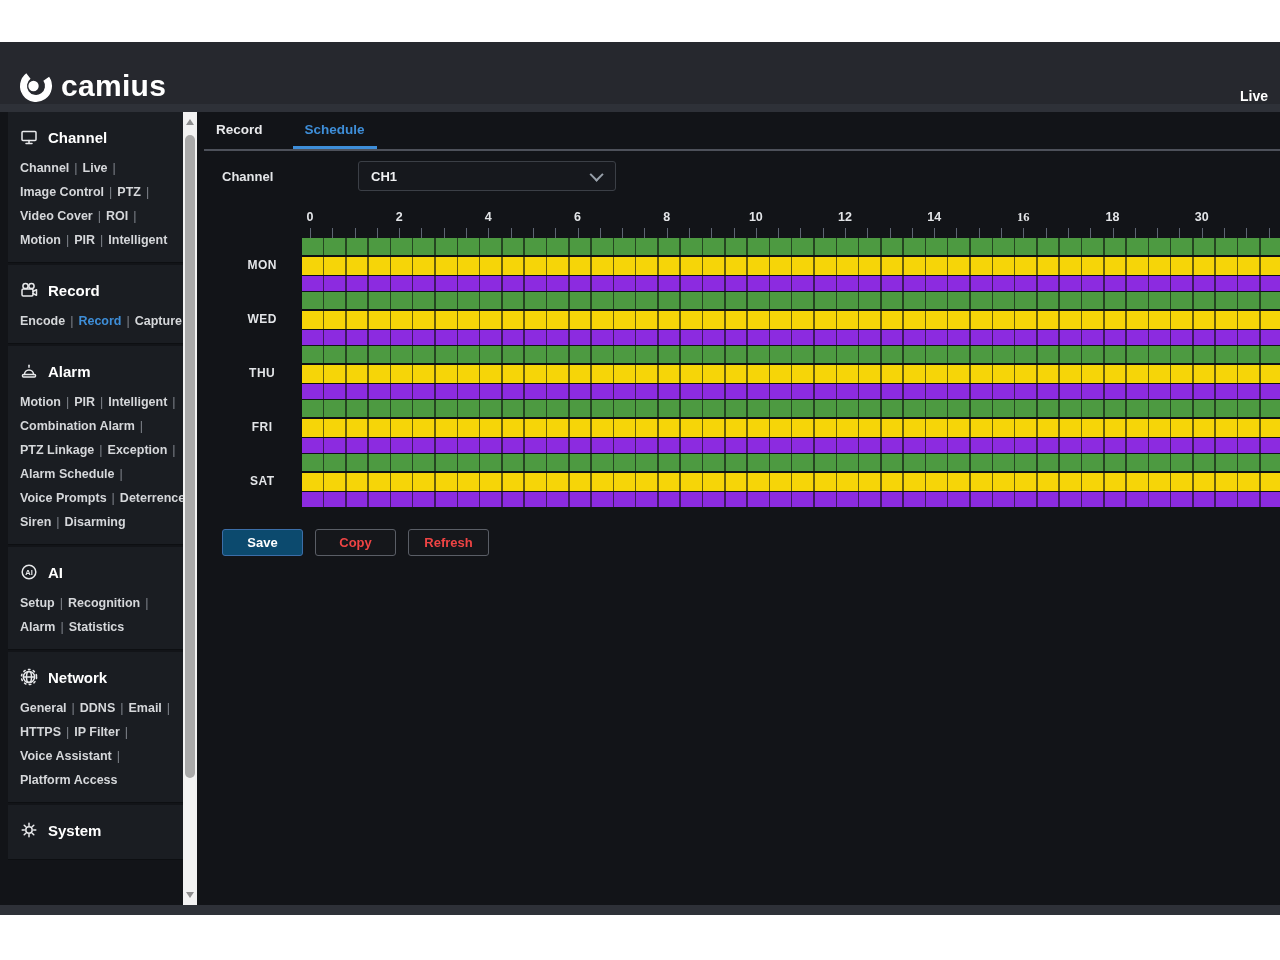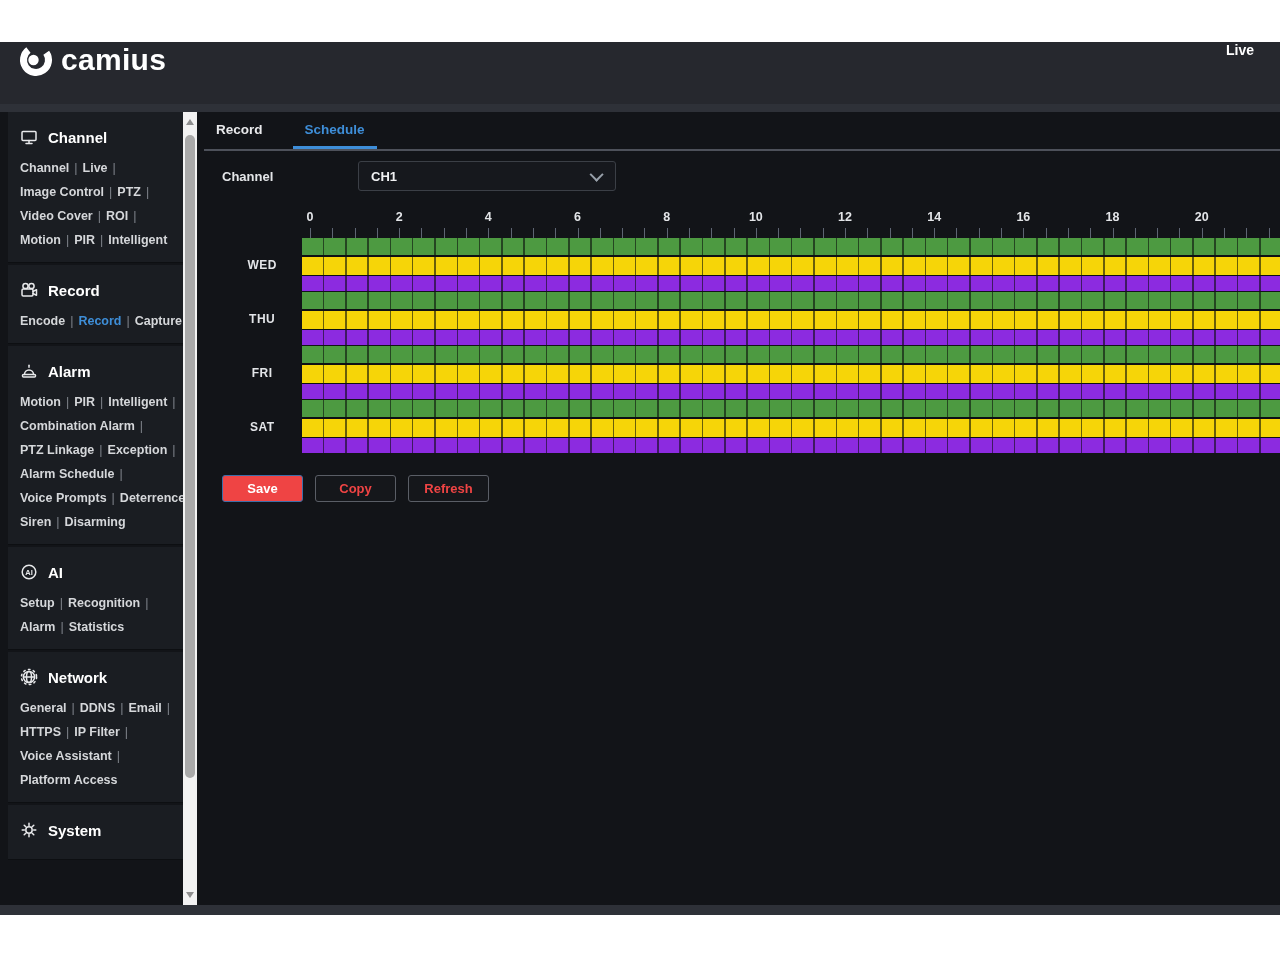--- a/index.html
+++ b/index.html
@@ -1,20 +1,20 @@
 <!DOCTYPE html>
 <html><head>
 <meta charset="utf-8">
 <style>
   html,body{margin:0;padding:0}
   body{width:1280px;height:960px;background:#ffffff;font-family:"Liberation Sans",sans-serif;overflow:hidden;position:relative}
   .app{position:absolute;top:42px;left:0;width:1280px;height:873px;background:#121418;overflow:hidden}
 
   
-  .topbar{height:62px;background:#26282e;display:flex;align-items:flex-start;padding:0 26px 0 18px;box-sizing:border-box}
+  .topbar{height:62px;background:#26282e;display:flex;align-items:flex-end;padding:0 12px 0 18px;box-sizing:border-box}
   .logo{display:flex;align-items:center;gap:7px}
   .logo-text{color:#ffffff;font-size:30px;font-weight:bold;letter-spacing:.3px;line-height:1}
   .live{margin-left:auto;color:#ffffff;font-weight:bold;font-size:14px;cursor:pointer}
   .strip{height:8px;background:#2e3138}
   .bottom-strip{height:10px;background:#2e3138}
 
   .body{display:flex;height:793px}
 
   
   .sidebar{width:183px;box-sizing:border-box;padding-left:8px;overflow:hidden;background:#121418}
@@ -54,21 +54,21 @@
   .day-label{width:88px;display:flex;align-items:center;justify-content:center;color:#e3e5e8;font-size:12px;font-weight:600;letter-spacing:.5px}
   .bands{width:1070px;display:flex;flex-direction:column;background:#0e1014}
   .band{background-image:repeating-linear-gradient(90deg,transparent 0 20.8px,rgba(10,14,12,.6) 20.8px 22.292px);cursor:crosshair}
   .band.b0{height:17px}
   .band.b1{height:18px;margin-top:1.5px}
   .band.b2{height:15px;margin-top:1.5px}
 
   
   .btn-row{display:flex;gap:12px;margin:22px 0 0 18px}
   .btn{height:27px;min-width:81px;padding:0 14px;border-radius:3px;font-size:13px;font-weight:600;display:flex;align-items:center;justify-content:center;box-sizing:border-box;cursor:pointer}
-  .btn-primary{background:#ef4444;border:1px solid #3c6ea8;color:#ffffff}
+  .btn-primary{background:#0c4a6e;border:1px solid #3c6ea8;color:#ffffff}
   .btn-ghost{background:#15171b;border:1px solid #5a5e66;color:#ef4444}
 </style>
 </head>
 <body>
 
 <div class="app">
 
   <div class="topbar">
     <div class="logo">
       <span style="display:flex">
@@ -201,26 +201,34 @@
       <div class="grid-area">
         <div class="hours-row">
             <span class="hour-label" style="left: 0px;">0</span>
             <span class="hour-label" style="left: 89.17px;">2</span>
             <span class="hour-label" style="left: 178.34px;">4</span>
             <span class="hour-label" style="left: 267.51px;">6</span>
             <span class="hour-label" style="left: 356.68px;">8</span>
             <span class="hour-label" style="left: 445.85px;">10</span>
             <span class="hour-label" style="left: 535.02px;">12</span>
             <span class="hour-label" style="left: 624.19px;">14</span>
-            <span class="hour-label" style="left: 713.36px;">16</span>
+            <span class="hour-label" style="left: 713.36px; font-family: Liberation Serif, serif;">16</span>
             <span class="hour-label" style="left: 802.53px;">18</span>
-            <span class="hour-label" style="left: 891.7px;">20</span>
+            <span class="hour-label" style="left: 891.7px;">30</span>
           </div>
         <div class="ticks"></div>
         <div>
+            <div class="day-row">
+              <div class="day-label">MON</div>
+              <div class="bands">
+                <div class="band b0" style="background-color: rgb(77, 154, 65);"></div>
+                <div class="band b1" style="background-color: rgb(246, 213, 8);"></div>
+                <div class="band b2" style="background-color: rgb(140, 43, 224);"></div>
+              </div>
+            </div>
             <div class="day-row">
               <div class="day-label">WED</div>
               <div class="bands">
                 <div class="band b0" style="background-color: rgb(77, 154, 65);"></div>
                 <div class="band b1" style="background-color: rgb(246, 213, 8);"></div>
                 <div class="band b2" style="background-color: rgb(140, 43, 224);"></div>
               </div>
             </div>
             <div class="day-row">
               <div class="day-label">THU</div>

